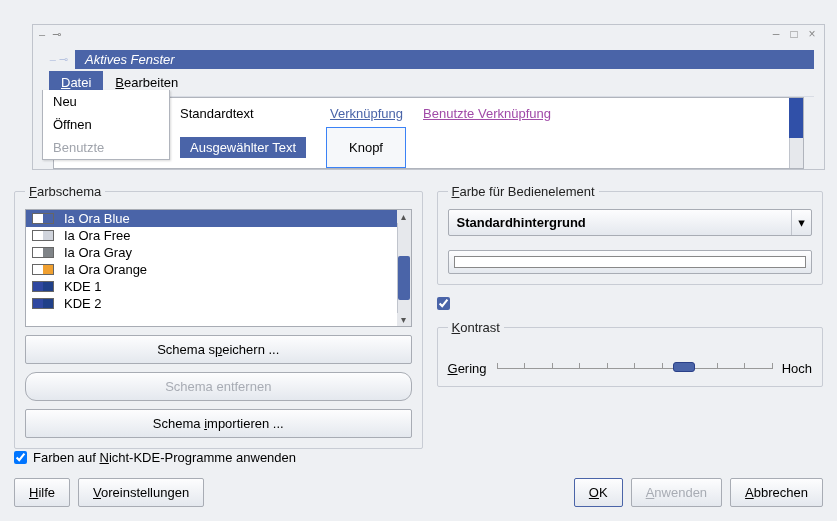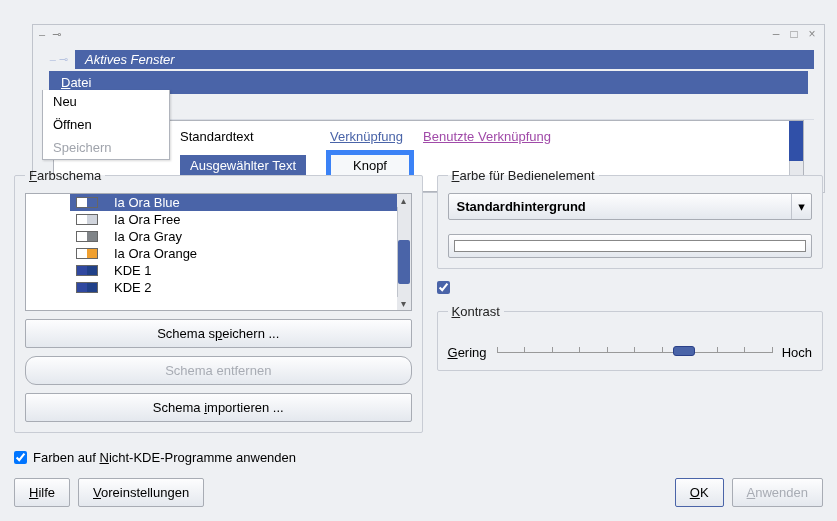--- a/index.html
+++ b/index.html
@@ -9,50 +9,50 @@
 .outer-titlebar { height: 18px; background: #eef0f3; display: flex; align-items: center; padding: 0 6px; justify-content: space-between; }
 .tb-deco { color: #888; font-size: 11px; letter-spacing: 2px; }
 .tb-controls { display: flex; gap: 6px; }
 .tb-btn { width: 12px; height: 12px; color: #888; font-size: 12px; display: flex; align-items: center; justify-content: center; }
 
 .inner-window { margin: 6px 10px 0 10px; }
 .inner-titlebar { height: 20px; display: flex; align-items: center; }
 .inner-tb-deco { width: 32px; color: #b8c4e0; font-size: 11px; text-align: center; }
 .inner-tb-title { flex: 1; background: #4a64a8; color: #fff; font-style: italic; padding: 2px 10px; font-weight: 500; }
 
-.menubar { background: #eef0f3; display: flex; padding: 2px 6px; border-bottom: 1px solid #d8dce4; flex-direction: column; }
+.menubar { background: #eef0f3; display: flex; padding: 2px 6px; border-bottom: 1px solid #d8dce4; }
 .menu-item { padding: 4px 12px; }
 .menu-item.open { background: #4a64a8; color: #fff; }
 .menu-item .ul { text-decoration: underline; }
 
 .dropdown { position: absolute; left: 42px; top: 90px; width: 128px; background: #fff; border: 1px solid #b0b4bc; border-top: none; box-shadow: 1px 1px 2px rgba(0,0,0,0.15); z-index: 10; }
 .dd-item { padding: 4px 10px; }
 .dd-item.disabled { color: #a0a4ac; }
 
 .preview-area { margin: 0 10px 0 10px; background: #fff; border: 1px solid #b0b4bc; padding: 8px; position: relative; height: 72px; }
 .preview-row { display: flex; align-items: center; gap: 20px; margin-bottom: 6px; padding-left: 118px; }
 .preview-label { min-width: 130px; }
 .preview-selected { display: inline-block; padding: 3px 10px; background: #4a64a8; color: #fff; }
 .preview-link { color: #4a64a8; text-decoration: underline; }
 .preview-link.used { color: #a04aa8; }
-.preview-button { display: inline-block; border: 5px solid #3b82f6; background: #f6f8fa; padding: 3px 22px; }
+.preview-button { display: inline-block; border: 1px solid #3b82f6; background: #f6f8fa; padding: 12px 22px; }
 .preview-scrollbar { position: absolute; right: 0; top: 0; bottom: 0; width: 14px; background: #e6e8ec; border-left: 1px solid #c0c4cc; }
 .preview-sb-thumb { position: absolute; right: 0; top: 0; width: 14px; height: 40px; background: #3050a8; }
 
-.panels { position: absolute; left: 14px; right: 14px; top: 168px; display: flex; gap: 14px; }
+.panels { position: absolute; left: 14px; right: 14px; top: 184px; display: flex; gap: 14px; }
 
 fieldset { border: 1px solid #c8ccd4; border-radius: 2px; padding: 10px; background: #eef0f3; }
 legend { padding: 0 4px; color: #222; }
 legend .ul { text-decoration: underline; }
 
 .left-panel { flex: 1; }
 .right-panel { flex: 1; }
 
 .scheme-list { border: 1px solid #a8acb4; background: #fff; height: 118px; overflow: hidden; position: relative; }
-.scheme-item { display: flex; align-items: center; gap: 16px; padding: 1px 6px; margin-left: 44px; }
+.scheme-item { display: flex; align-items: center; gap: 10px; padding: 1px 6px; }
 .scheme-item.selected { background: #4a64a8; color: #fff; }
 .swatch { width: 22px; height: 11px; border: 1px solid #666; display: inline-flex; }
 .sw-a { flex: 1; } .sw-b { flex: 1; }
 .scheme-sb { position: absolute; right: 0; top: 0; bottom: 0; width: 14px; background: #e6e8ec; border-left: 1px solid #c0c4cc; }
 .scheme-sb-thumb { position: absolute; right: 1px; top: 46px; width: 12px; height: 44px; background: #4a64a8; border-radius: 2px; }
 .scheme-sb-arrow { position: absolute; right: 0; width: 14px; height: 13px; display: flex; align-items: center; justify-content: center; color: #555; font-size: 10px; background: #e6e8ec; }
 
 .btn { display: block; width: 100%; border: 1px solid #a8acb4; background: linear-gradient(#fdfdfe, #e4e8ee); padding: 6px; text-align: center; margin-top: 8px; border-radius: 2px; }
 .btn.disabled { color: #a8acb4; border-radius: 11px; }
 .btn .ul { text-decoration: underline; }
@@ -120,21 +120,21 @@
       <div class="preview-scrollbar">
         <div class="preview-sb-thumb"></div>
       </div>
     </div>
   </div>
 </div>
 
 <div class="dropdown">
   <div class="dd-item">Neu</div>
   <div class="dd-item">Öffnen</div>
-  <div class="dd-item disabled">Speichern</div>
+  <div class="dd-item disabled">Benutzte</div>
 </div>
 
 <div class="panels">
 
   <fieldset class="left-panel">
     <legend><span class="ul">F</span><span>arbschema</span></legend>
     <div class="scheme-list" id="scheme-list">
       <div class="scheme-item selected">
           <span class="swatch">
             <span class="sw-a" style="background:#ffffff"></span>
@@ -233,13 +233,14 @@
   <input type="checkbox" checked="" style="">
   <label><span>Farben auf </span><span class="ul">N</span><span>icht-KDE-Programme anwenden</span></label>
 </div>
 
 <div class="button-bar">
   <button class="bb-btn"><span class="ul">H</span><span>ilfe</span></button>
   <button class="bb-btn"><span class="ul">V</span><span>oreinstellungen</span></button>
   <div class="spacer"></div>
   <button class="bb-btn default"><span class="ul">O</span><span>K</span></button>
   <button class="bb-btn disabled"><span class="ul">A</span><span>nwenden</span></button>
+  <button class="bb-btn"><span class="ul">A</span><span>bbrechen</span></button>
 </div>
 
 </body></html>

